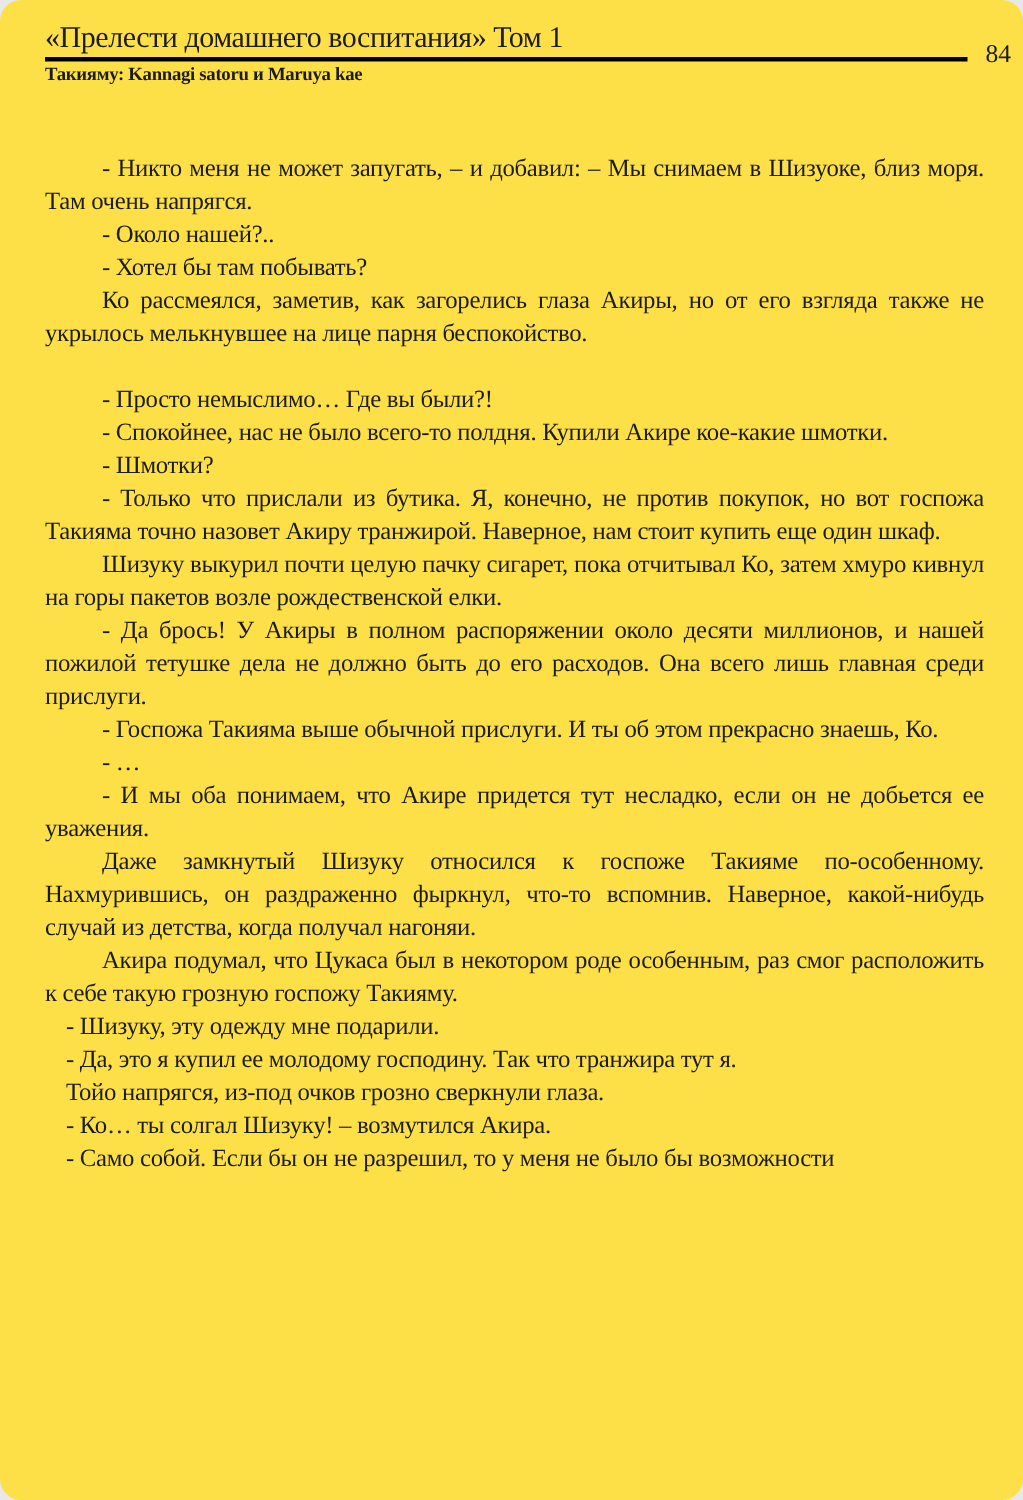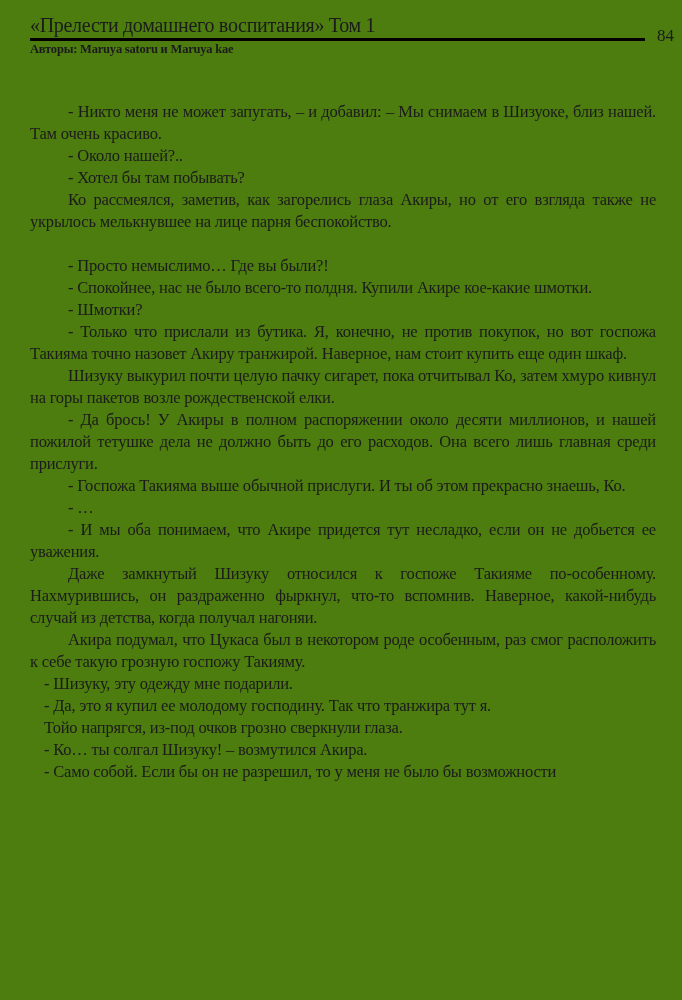--- a/index.html
+++ b/index.html
@@ -4,25 +4,26 @@
 <style>
   html, body {
     margin: 0;
     padding: 0;
     background: #e8e8e8;
   }
   .page {
     position: relative;
     width: 682px;
     height: 1000px;
-    background: #4d7c0f;
+    background: #fde047;
     color: #1b1b1b;
     font-family: "Liberation Serif", serif;
     overflow: hidden;
     box-sizing: border-box;
+    border-radius: 14px;
   }
   .header {
     padding: 14px 8px 0 30px;
   }
   .header-top {
     display: flex;
     align-items: flex-end;
   }
   .title-wrap {
     flex: 1;
@@ -69,25 +70,25 @@
 <body>
 
 <div class="page">
   <div class="header">
     <div class="header-top">
       <div class="title-wrap">
         <span class="title">«Прелести домашнего воспитания» Том 1</span>
       </div>
       <div class="page-num">84</div>
     </div>
-    <div class="authors">Авторы: Maruya satoru и Maruya kae</div>
+    <div class="authors">Такияму: Kannagi satoru и Maruya kae</div>
   </div>
 
   <div class="body-text">
-      <p class="para normal">- Никто меня не может запугать, – и добавил: – Мы снимаем в Шизуоке, близ нашей. Там очень красиво.</p>
+      <p class="para normal">- Никто меня не может запугать, – и добавил: – Мы снимаем в Шизуоке, близ моря. Там очень напрягся.</p>
       <p class="para normal">- Около нашей?..</p>
       <p class="para normal">- Хотел бы там побывать?</p>
       <p class="para normal">Ко рассмеялся, заметив, как загорелись глаза Акиры, но от его взгляда также не укрылось мелькнувшее на лице парня беспокойство.</p>
       <p class="para break"></p>
       <p class="para normal">- Просто немыслимо… Где вы были?!</p>
       <p class="para normal">- Спокойнее, нас не было всего-то полдня. Купили Акире кое-какие шмотки.</p>
       <p class="para normal">- Шмотки?</p>
       <p class="para normal">- Только что прислали из бутика. Я, конечно, не против покупок, но вот госпожа Такияма точно назовет Акиру транжирой. Наверное, нам стоит купить еще один шкаф.</p>
       <p class="para normal">Шизуку выкурил почти целую пачку сигарет, пока отчитывал Ко, затем хмуро кивнул на горы пакетов возле рождественской елки.</p>
       <p class="para normal">- Да брось! У Акиры в полном распоряжении около десяти миллионов, и нашей пожилой тетушке дела не должно быть до его расходов. Она всего лишь главная среди прислуги.</p>

